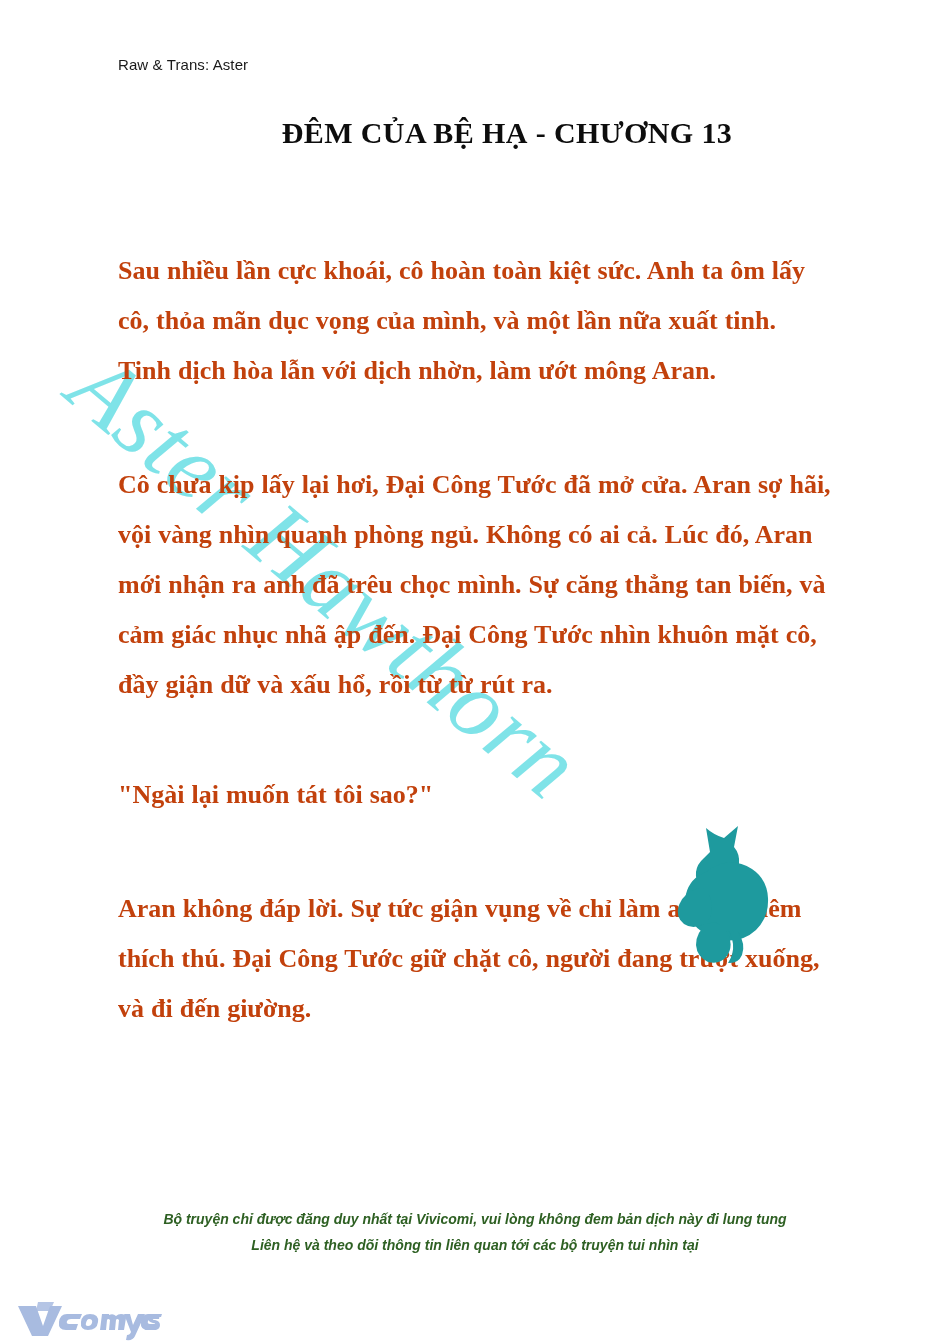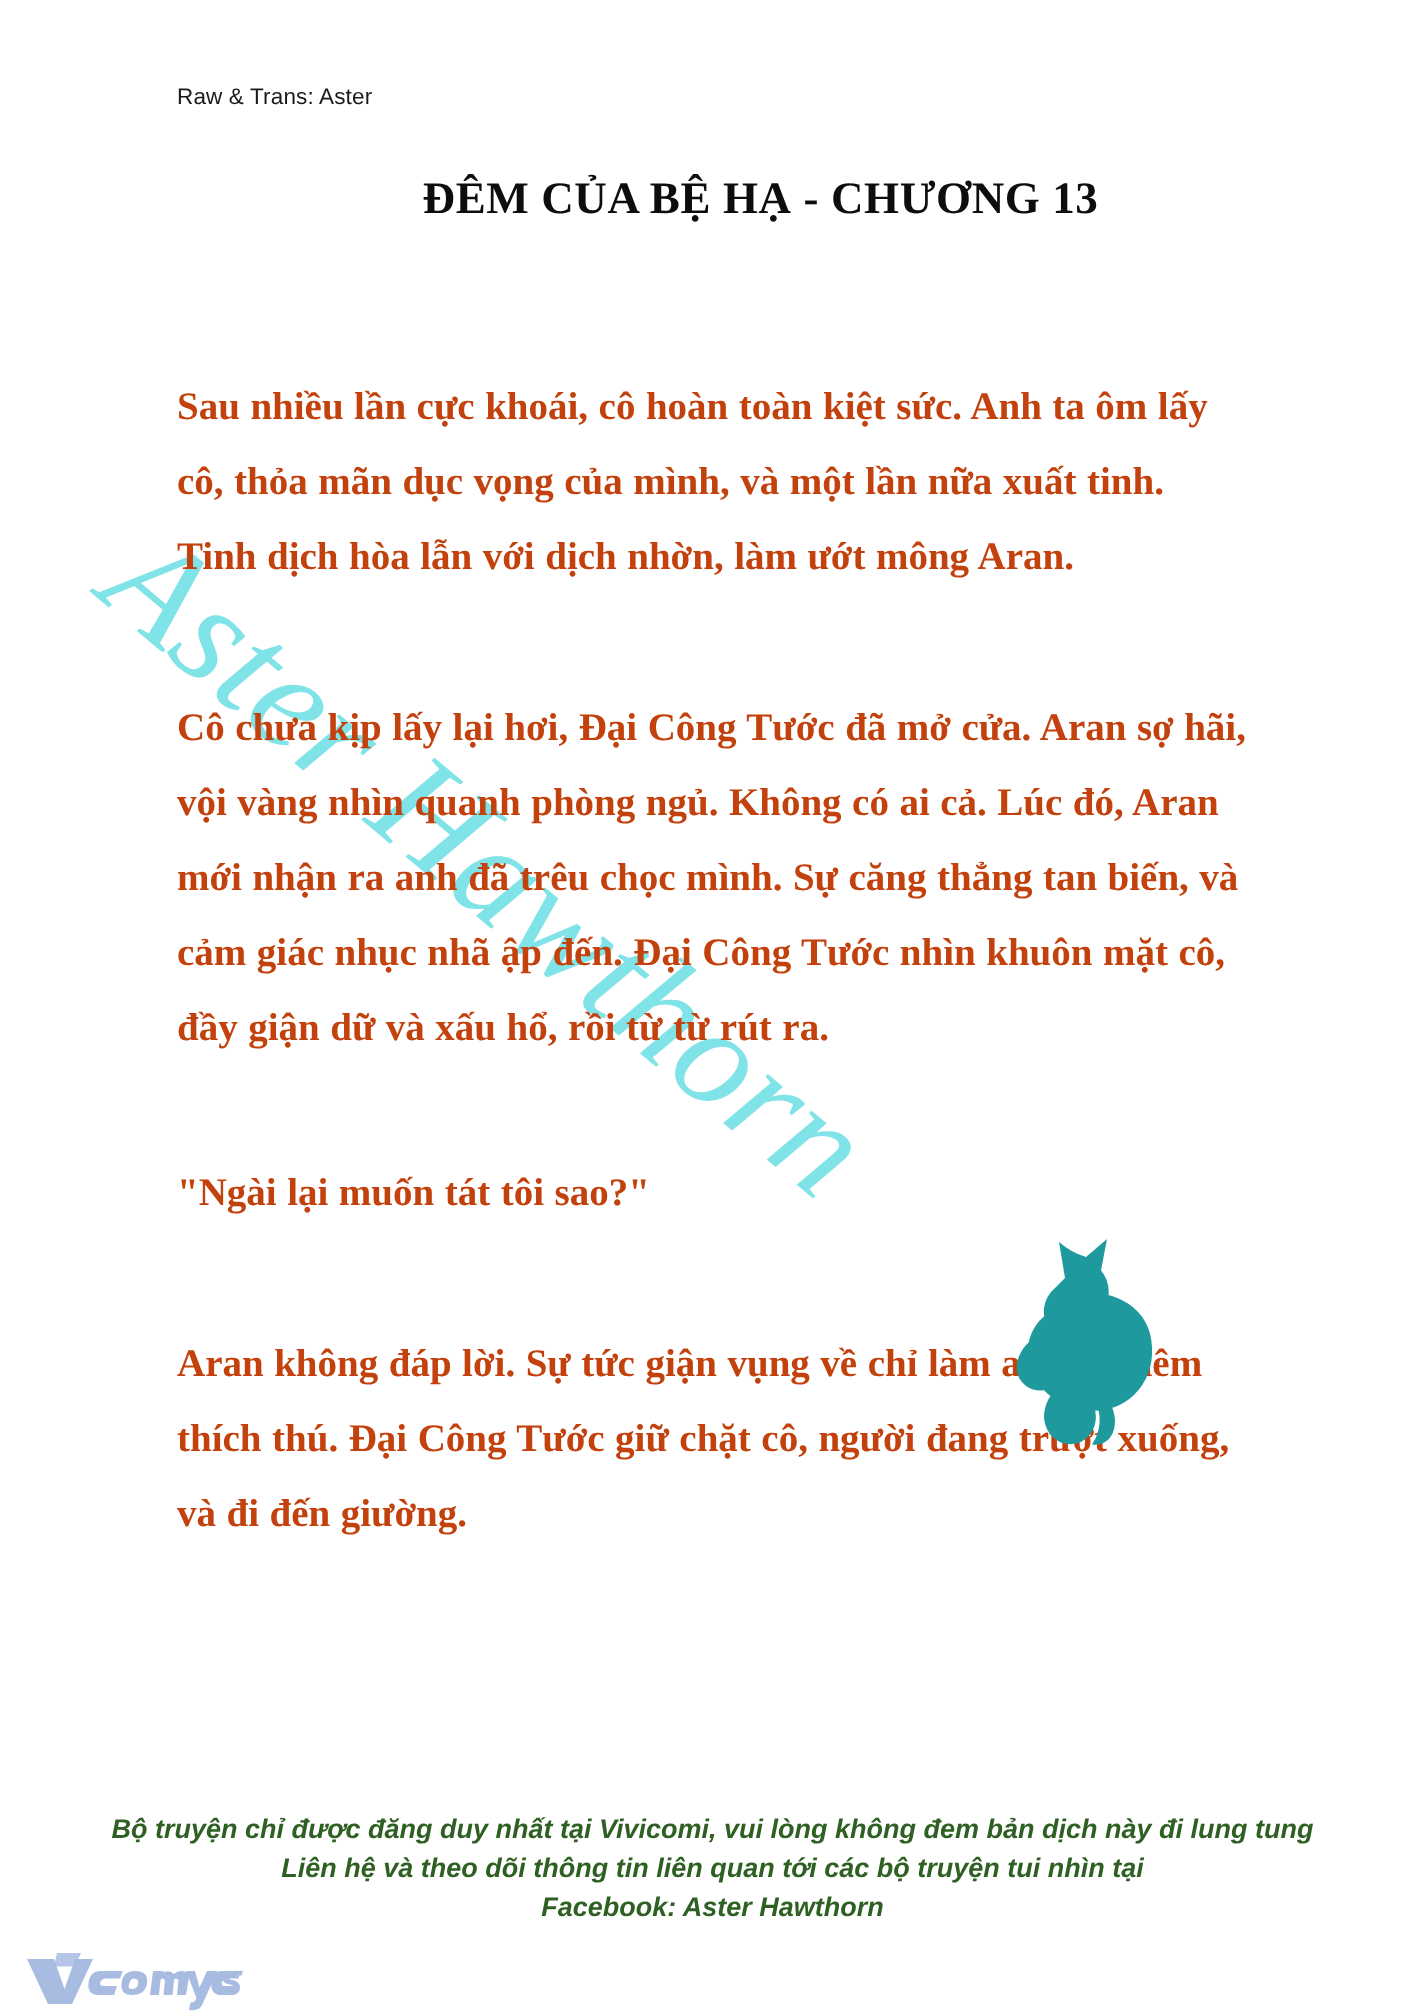--- a/index.html
+++ b/index.html
@@ -113,21 +113,21 @@
   .footer-notice {
     position: absolute;
     left: 0;
     top: 1206px;
     width: 950px;
     text-align: center;
   }
 
   .footer-line {
     font-family: "Liberation Sans", "DejaVu Sans", sans-serif;
-    font-size: 18px;
+    font-size: 14px;
     font-weight: bold;
     font-style: italic;
     color: #2e6023;
     line-height: 26px;
     white-space: nowrap;
   }
 
   
   .site-logo {
     position: absolute;
@@ -176,21 +176,20 @@
         <path d="M41 112 Q30 120 30 133 Q31 145 42 150 Q54 153 61 144 Q67 135 63 124 Q58 113 48 110 Z"></path>
 
         <path d="M72 120 Q80 132 76 143 Q72 152 62 151 Q68 142 67 132 Q66 124 62 118 Z"></path>
       </g>
     </svg>
   </div>
 
   <div class="footer-notice">
     <div class="footer-line">Bộ truyện chỉ được đăng duy nhất tại Vivicomi, vui lòng không đem bản dịch này đi lung tung</div>
     <div class="footer-line">Liên hệ và theo dõi thông tin liên quan tới các bộ truyện tui nhìn tại</div>
-    <div class="footer-line">Facebook: Aster Hawthorn</div>
   </div>
 
   <div class="site-logo">
     <svg viewBox="0 0 150 46" xmlns="http://www.w3.org/2000/svg" aria-hidden="true">
       <g fill="#a8bbe0">
 
         <path d="M6 10 L24 10 L31 30 L38 10 L50 10 L36 40 L20 40 Z"></path>
         <path d="M26 6 L42 6 L38 15 L24 15 Z" opacity="0.85"></path>
 
         <path d="M55 18 Q48 18 47 26 Q46 34 54 34 L64 34 L66 28 L57 28 Q54 28 55 25 Q56 23 59 23 L68 23 L70 18 Z"></path>

